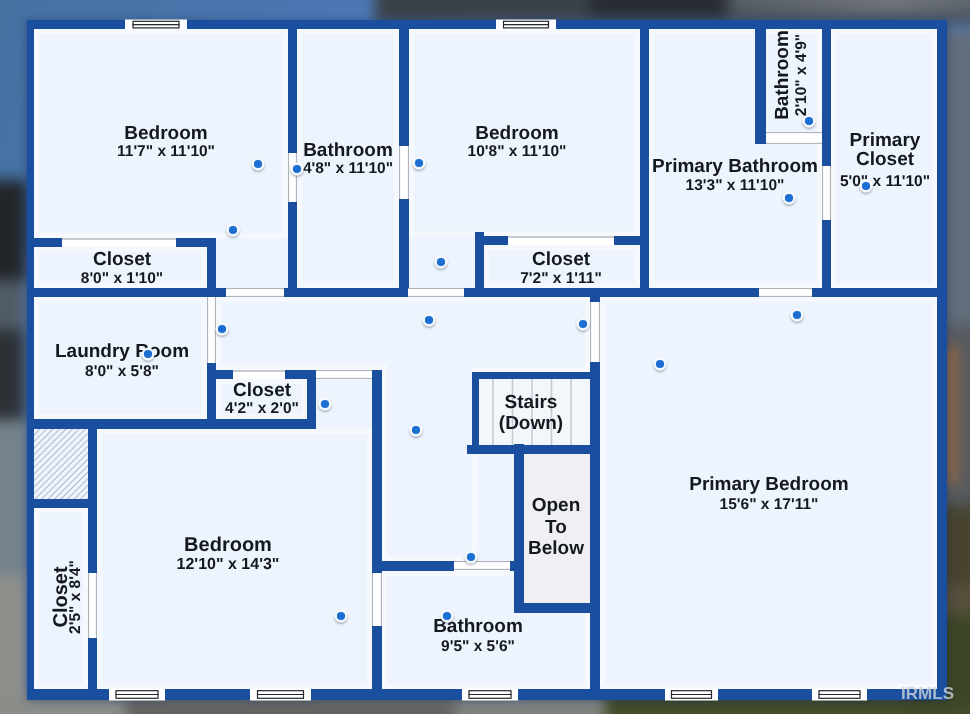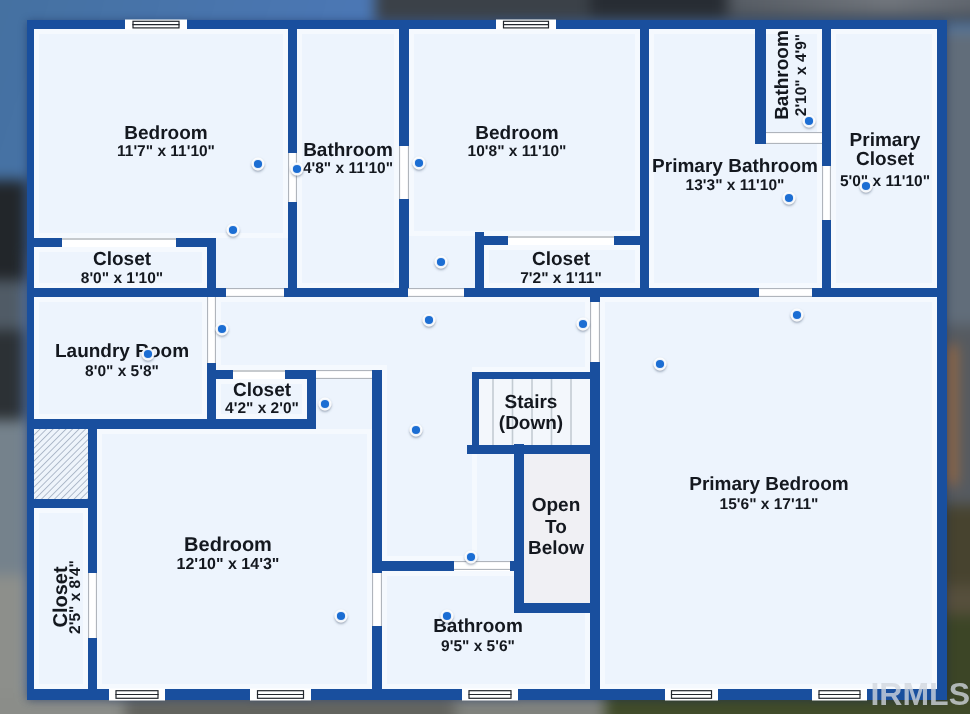--- a/index.html
+++ b/index.html
@@ -2,21 +2,21 @@
 <html><head>
 <meta charset="utf-8">
 <style>
 html,body{margin:0;padding:0;}
 body{width:970px;height:714px;overflow:hidden;font-family:"Liberation Sans",sans-serif;-webkit-font-smoothing:antialiased;}
 text{text-rendering:geometricPrecision;}
 #stage{position:relative;width:970px;height:714px;overflow:hidden;background:#5b82b8;}
 #bgwrap{position:absolute;left:-25px;top:-25px;width:1020px;height:764px;filter:blur(7px);}
 .blob{position:absolute;}
 #plan{position:absolute;left:0;top:0;transform:translateZ(0);will-change:transform;filter:drop-shadow(0 1px 4px rgba(15,30,70,0.45));}
-#wm{position:absolute;right:0;bottom:10px;transform:translateZ(0);font-weight:bold;font-size:32px;line-height:20px;letter-spacing:0px;color:rgba(209,214,222,0.78);font-family:"Liberation Sans",sans-serif;}
+#wm{position:absolute;right:16px;bottom:10px;transform:translateZ(0);font-weight:bold;font-size:17px;line-height:20px;letter-spacing:0px;color:rgba(209,214,222,0.78);font-family:"Liberation Sans",sans-serif;}
 </style>
 </head>
 <body>
 <div id="stage">
 
 <div id="bgwrap">
 
   <div class="blob" style="left:0;top:0;width:1020px;height:280px;background:linear-gradient(108deg,#44709f 0%,#4b77b4 35%,#5080bb 55%,#5483bd 100%);"></div>
 
   <div class="blob" style="left:400px;top:0;width:620px;height:48px;background:#3b4148;"></div>

